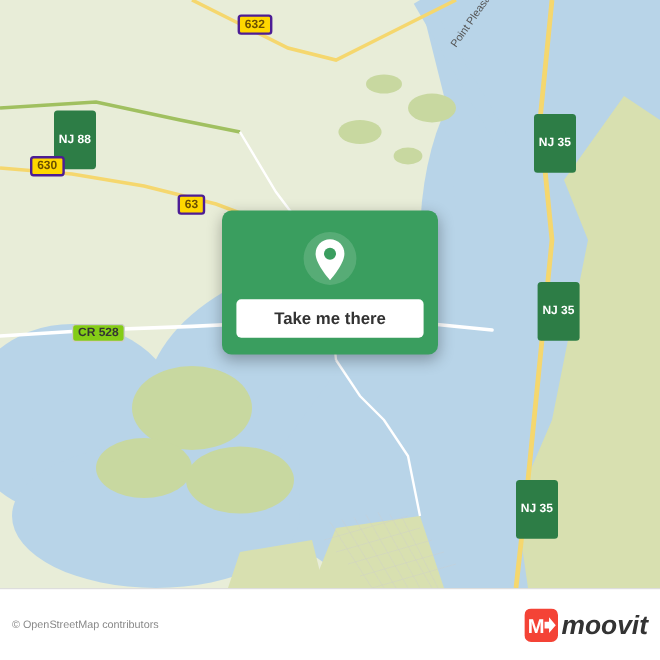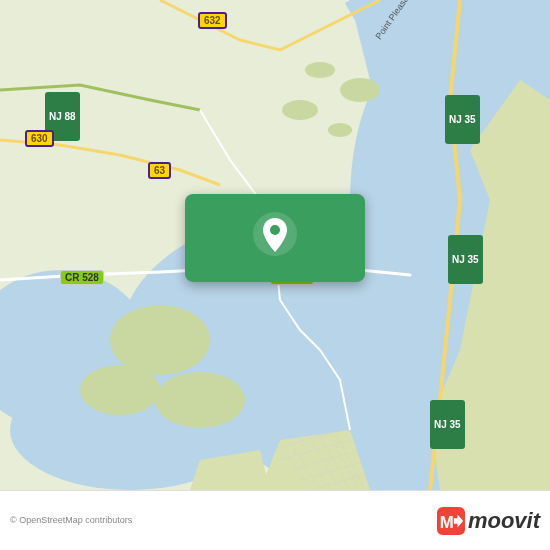--- a/index.html
+++ b/index.html
@@ -219,20 +219,21 @@
   <div class="road-label-green" style="top:195px;left:448px;">NJ 35</div>
   <div class="road-label-green" style="top:360px;left:430px;">NJ 35</div>
 
   <div id="location-card">
 
     <svg id="pin-icon" viewBox="0 0 48 48" xmlns="http://www.w3.org/2000/svg">
       <circle cx="24" cy="24" r="22" fill="rgba(255,255,255,0.15)"></circle>
       <path d="M24 8 C17 8 12 13.5 12 20 C12 29 24 42 24 42 C24 42 36 29 36 20 C36 13.5 31 8 24 8Z" fill="white"></path>
       <circle cx="24" cy="20" r="5" fill="#3a9e5f"></circle>
     </svg>
+    <button id="take-me-there-btn">Take me there</button>
   </div>
 </div>
 
 <div id="bottom-bar">
   <div id="bottom-info">
     <div id="copyright-text">© OpenStreetMap contributors</div>
   </div>
   <div id="moovit-logo">
 
     <svg id="moovit-icon" viewBox="0 0 30 30" xmlns="http://www.w3.org/2000/svg">

